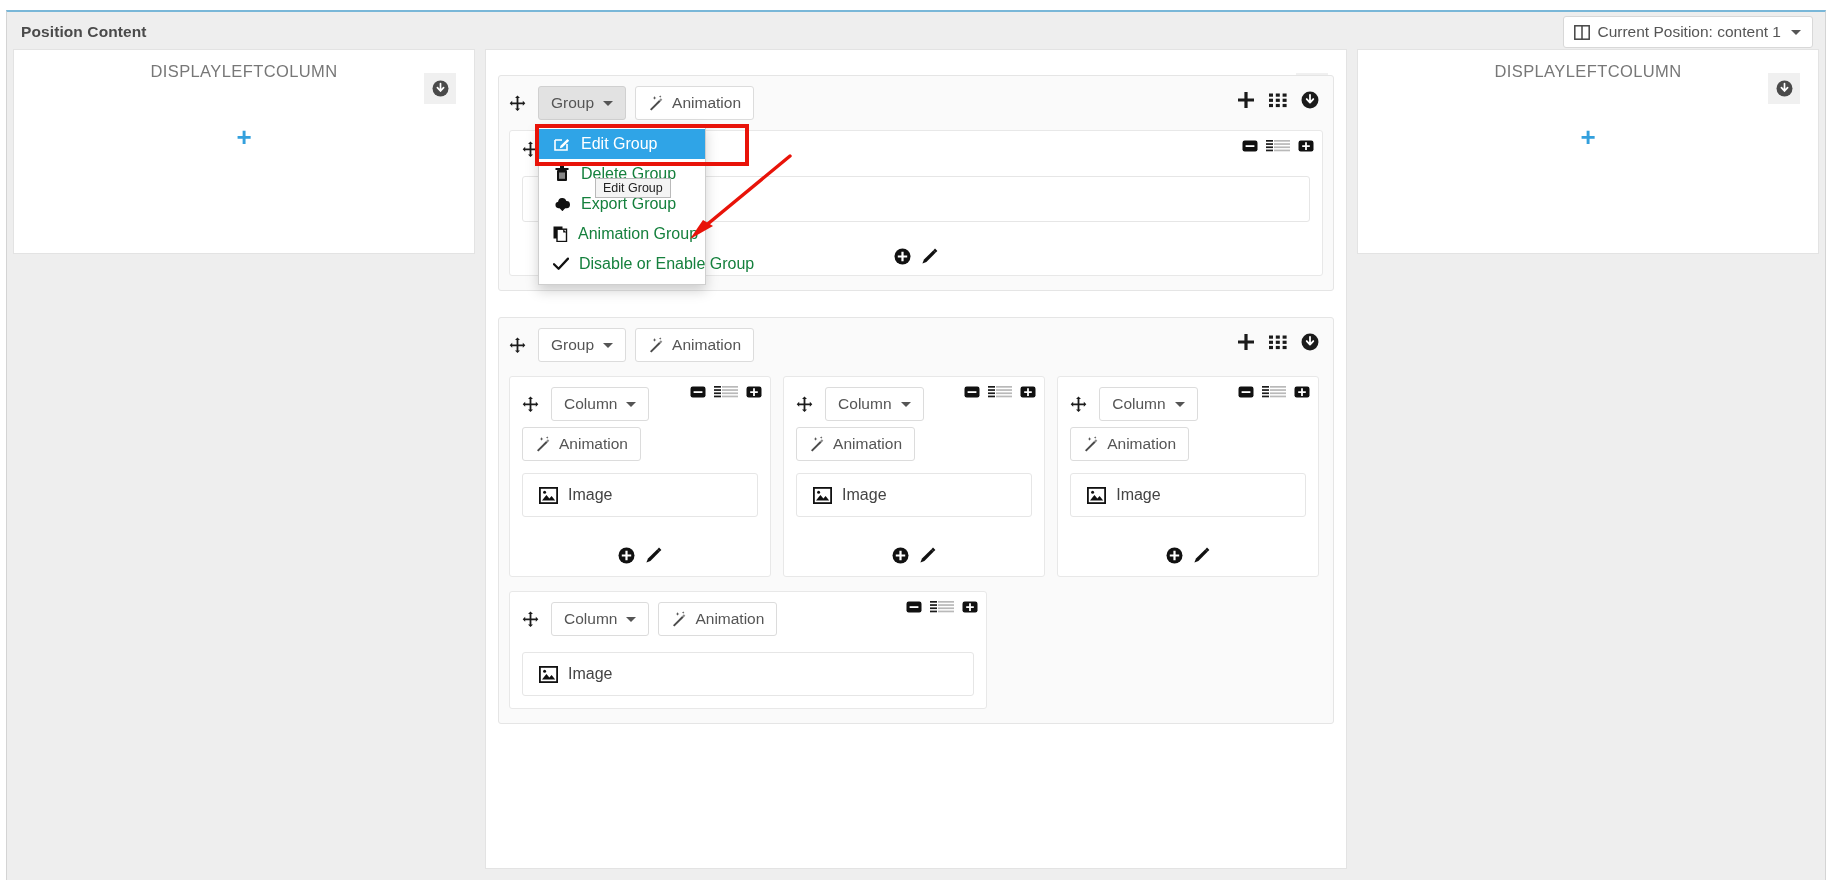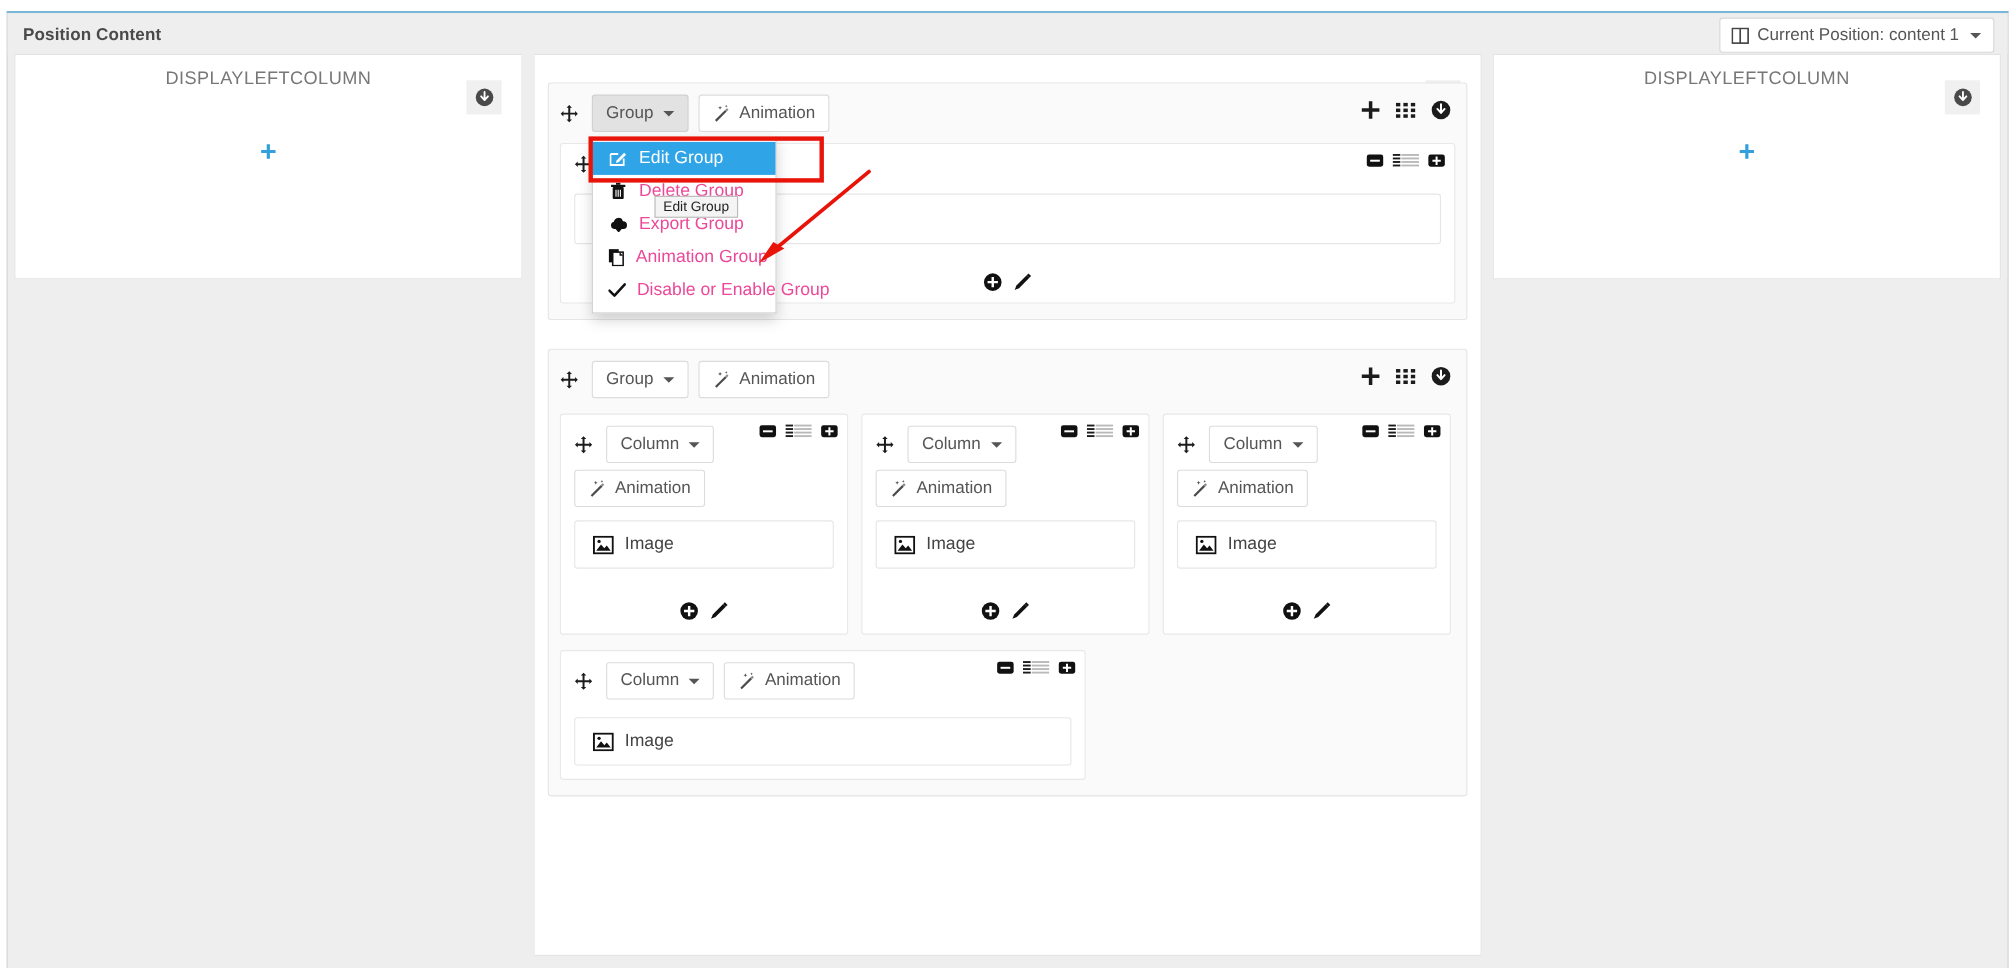--- a/index.html
+++ b/index.html
@@ -207,21 +207,21 @@
     border: 1px solid #cfcfcf;
     border-top: none;
     box-shadow: 0 6px 12px rgba(0,0,0,.175);
     z-index: 60;
     padding: 5px 0 5px 0;
   }
   .dd-item {
     display: flex; align-items: center; gap: 10px;
     padding: 6px 14px;
     font-size: 16px;
-    color: #ec4899;
+    color: #15803d;
     cursor: pointer;
     white-space: nowrap;
   }
   .dd-item.sel { background: #2fa4e7; color: #ffffff; }
   .dd-ico { width: 18px; display: inline-flex; justify-content: center; }
 
   .tooltip {
     position: absolute;
     left: 56px; top: 54px;
     background: #f4f4f4;

